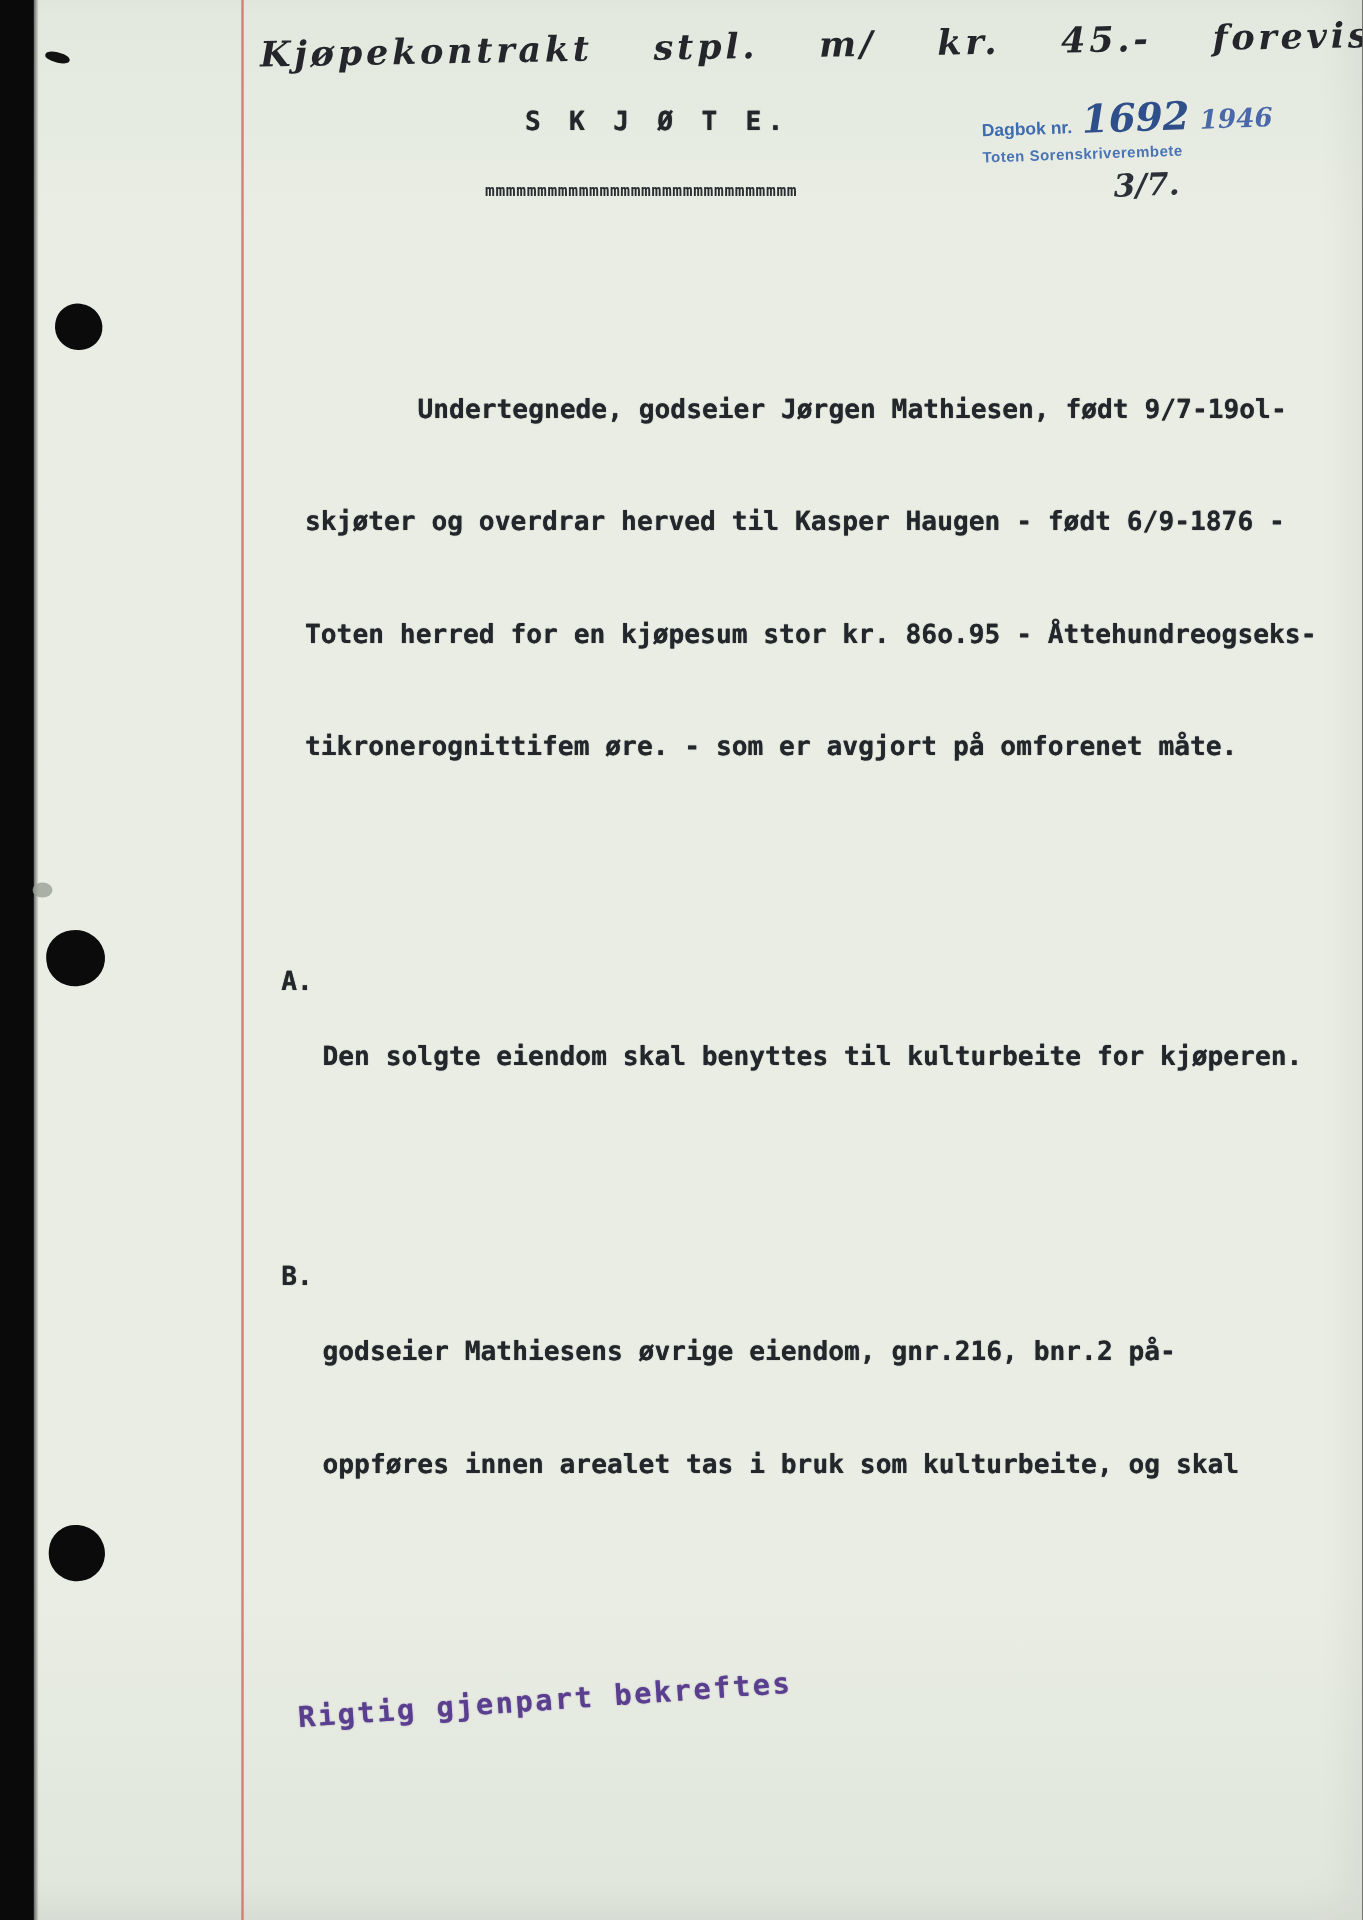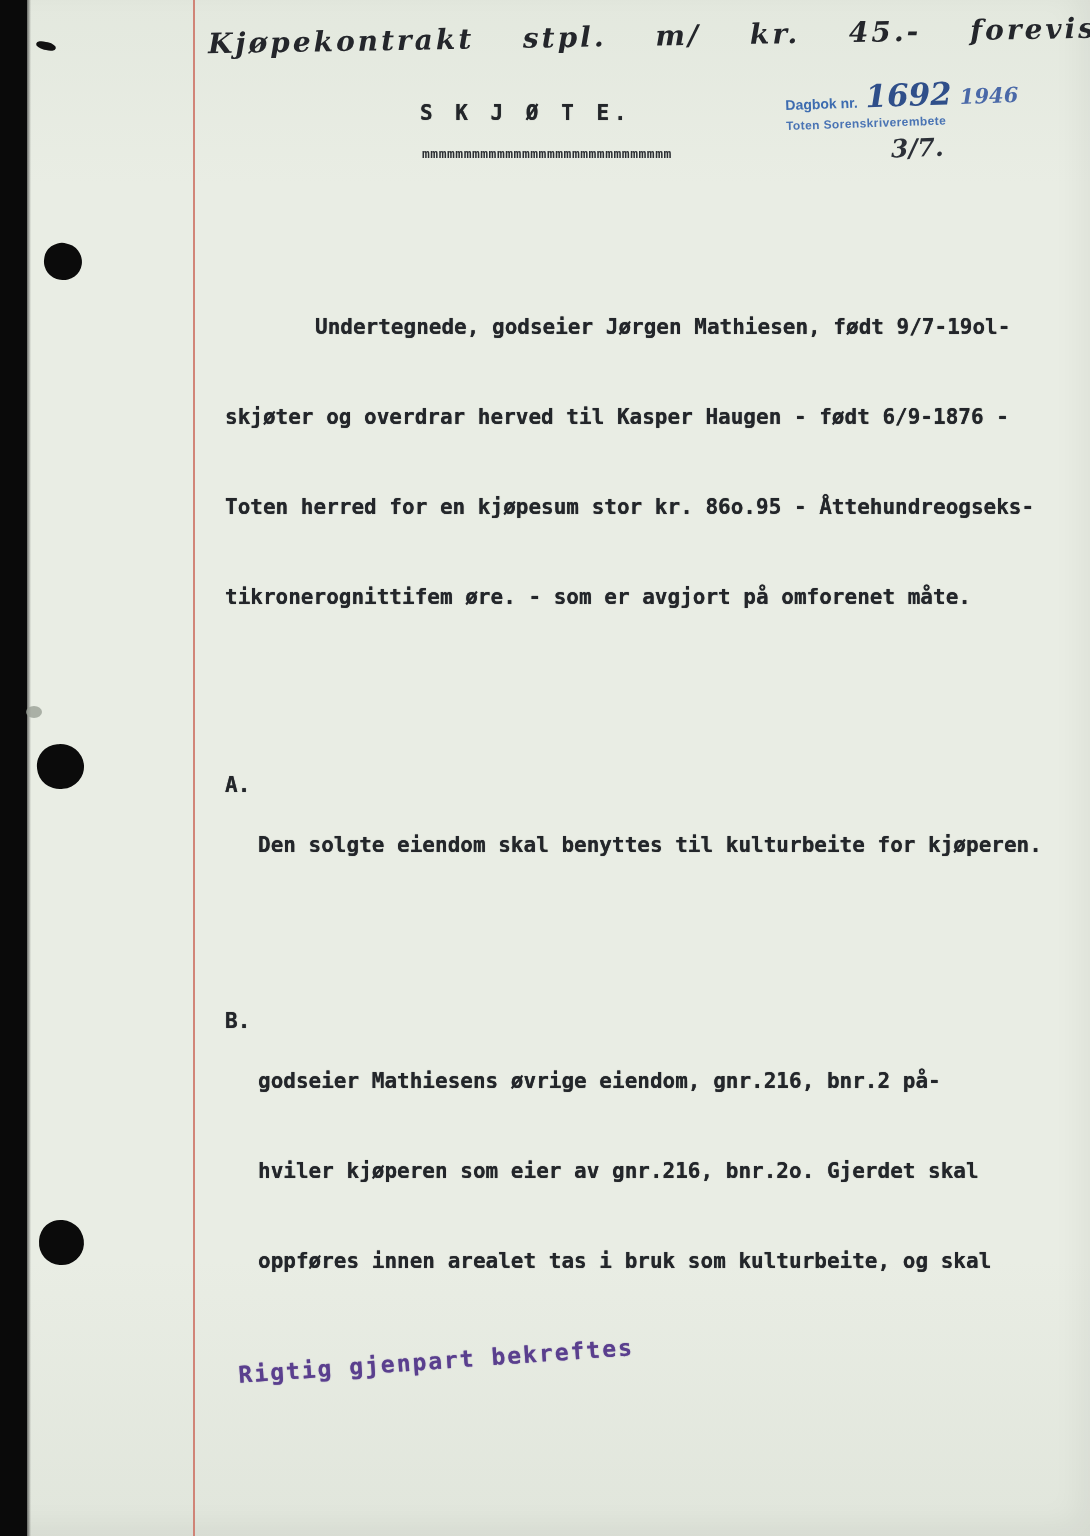--- a/index.html
+++ b/index.html
@@ -36,25 +36,25 @@
     white-space:pre;
   }
   .dagbok-stamp { position:absolute; left:786px; top:78px; transform:rotate(-2deg); line-height:1.15; }
   .dagbok-row1 { display:flex; align-items:baseline; gap:8px; }
   .dagbok-label { font-family:"Liberation Sans", sans-serif; font-weight:700; font-size:14px; color:#3d6cb0; }
   .dagbok-number { font-family:"DejaVu Serif", serif; font-style:italic; font-weight:700; font-size:31px; color:#2f4f8a; }
   .dagbok-year { font-family:"DejaVu Serif", serif; font-style:italic; font-weight:700; font-size:21px; color:#4a69a8; }
   .dagbok-office { font-family:"Liberation Sans", sans-serif; font-weight:700; font-size:12px; color:#4a74b4; letter-spacing:.4px; margin-top:2px; }
   .dagbok-date { font-family:"DejaVu Serif", serif; font-style:italic; font-weight:700; font-size:25px; color:#2c3038; margin:6px 0 0 104px; }
 
-  .title { position:absolute; left:420px; top:101px; font-size:21px; letter-spacing:5px; }
-  .title-underline { position:absolute; left:422px; top:146px; font-size:13px; font-weight:700; letter-spacing:.5px; color:#2a2d31; white-space:pre; }
+  .title { position:absolute; left:420px; top:85px; font-size:21px; letter-spacing:5px; }
+  .title-underline { position:absolute; left:388px; top:146px; font-size:13px; font-weight:700; letter-spacing:.5px; color:#2a2d31; white-space:pre; }
 
   .content { position:absolute; left:225px; top:186px; width:845px; }
-  .intro div { line-height:42px; }
+  .intro div { line-height:42px;margin-left:19px; }
   .intro div:first-child { text-indent:90px; }
   .heading { line-height:42px; text-indent:90px; }
 
   .item { display:flex; line-height:30px; margin-top:14px; }
   .item.first { margin-top:8px; }
   .item .lbl { flex:none; width:33px; }
 
   .certify-stamp {
     position:absolute; left:238px; top:1348px;
     font-size:23px; font-weight:700; letter-spacing:2px; white-space:pre;
@@ -105,21 +105,20 @@
       <span class="lbl">A.</span>
       <div>
         <div>Den solgte eiendom skal benyttes til kulturbeite for kjøperen.</div>
       </div>
     </div>
 
     <div class="item">
       <span class="lbl">B.</span>
       <div>
         <div>godseier Mathiesens øvrige eiendom, gnr.216, bnr.2 på-</div>
-        <div>hviler kjøperen som eier av gnr.216, bnr.2o. Gjerdet skal</div>
         <div>oppføres innen arealet tas i bruk som kulturbeite, og skal</div>
         
       </div>
     </div>
 
     
 
     
 
     

